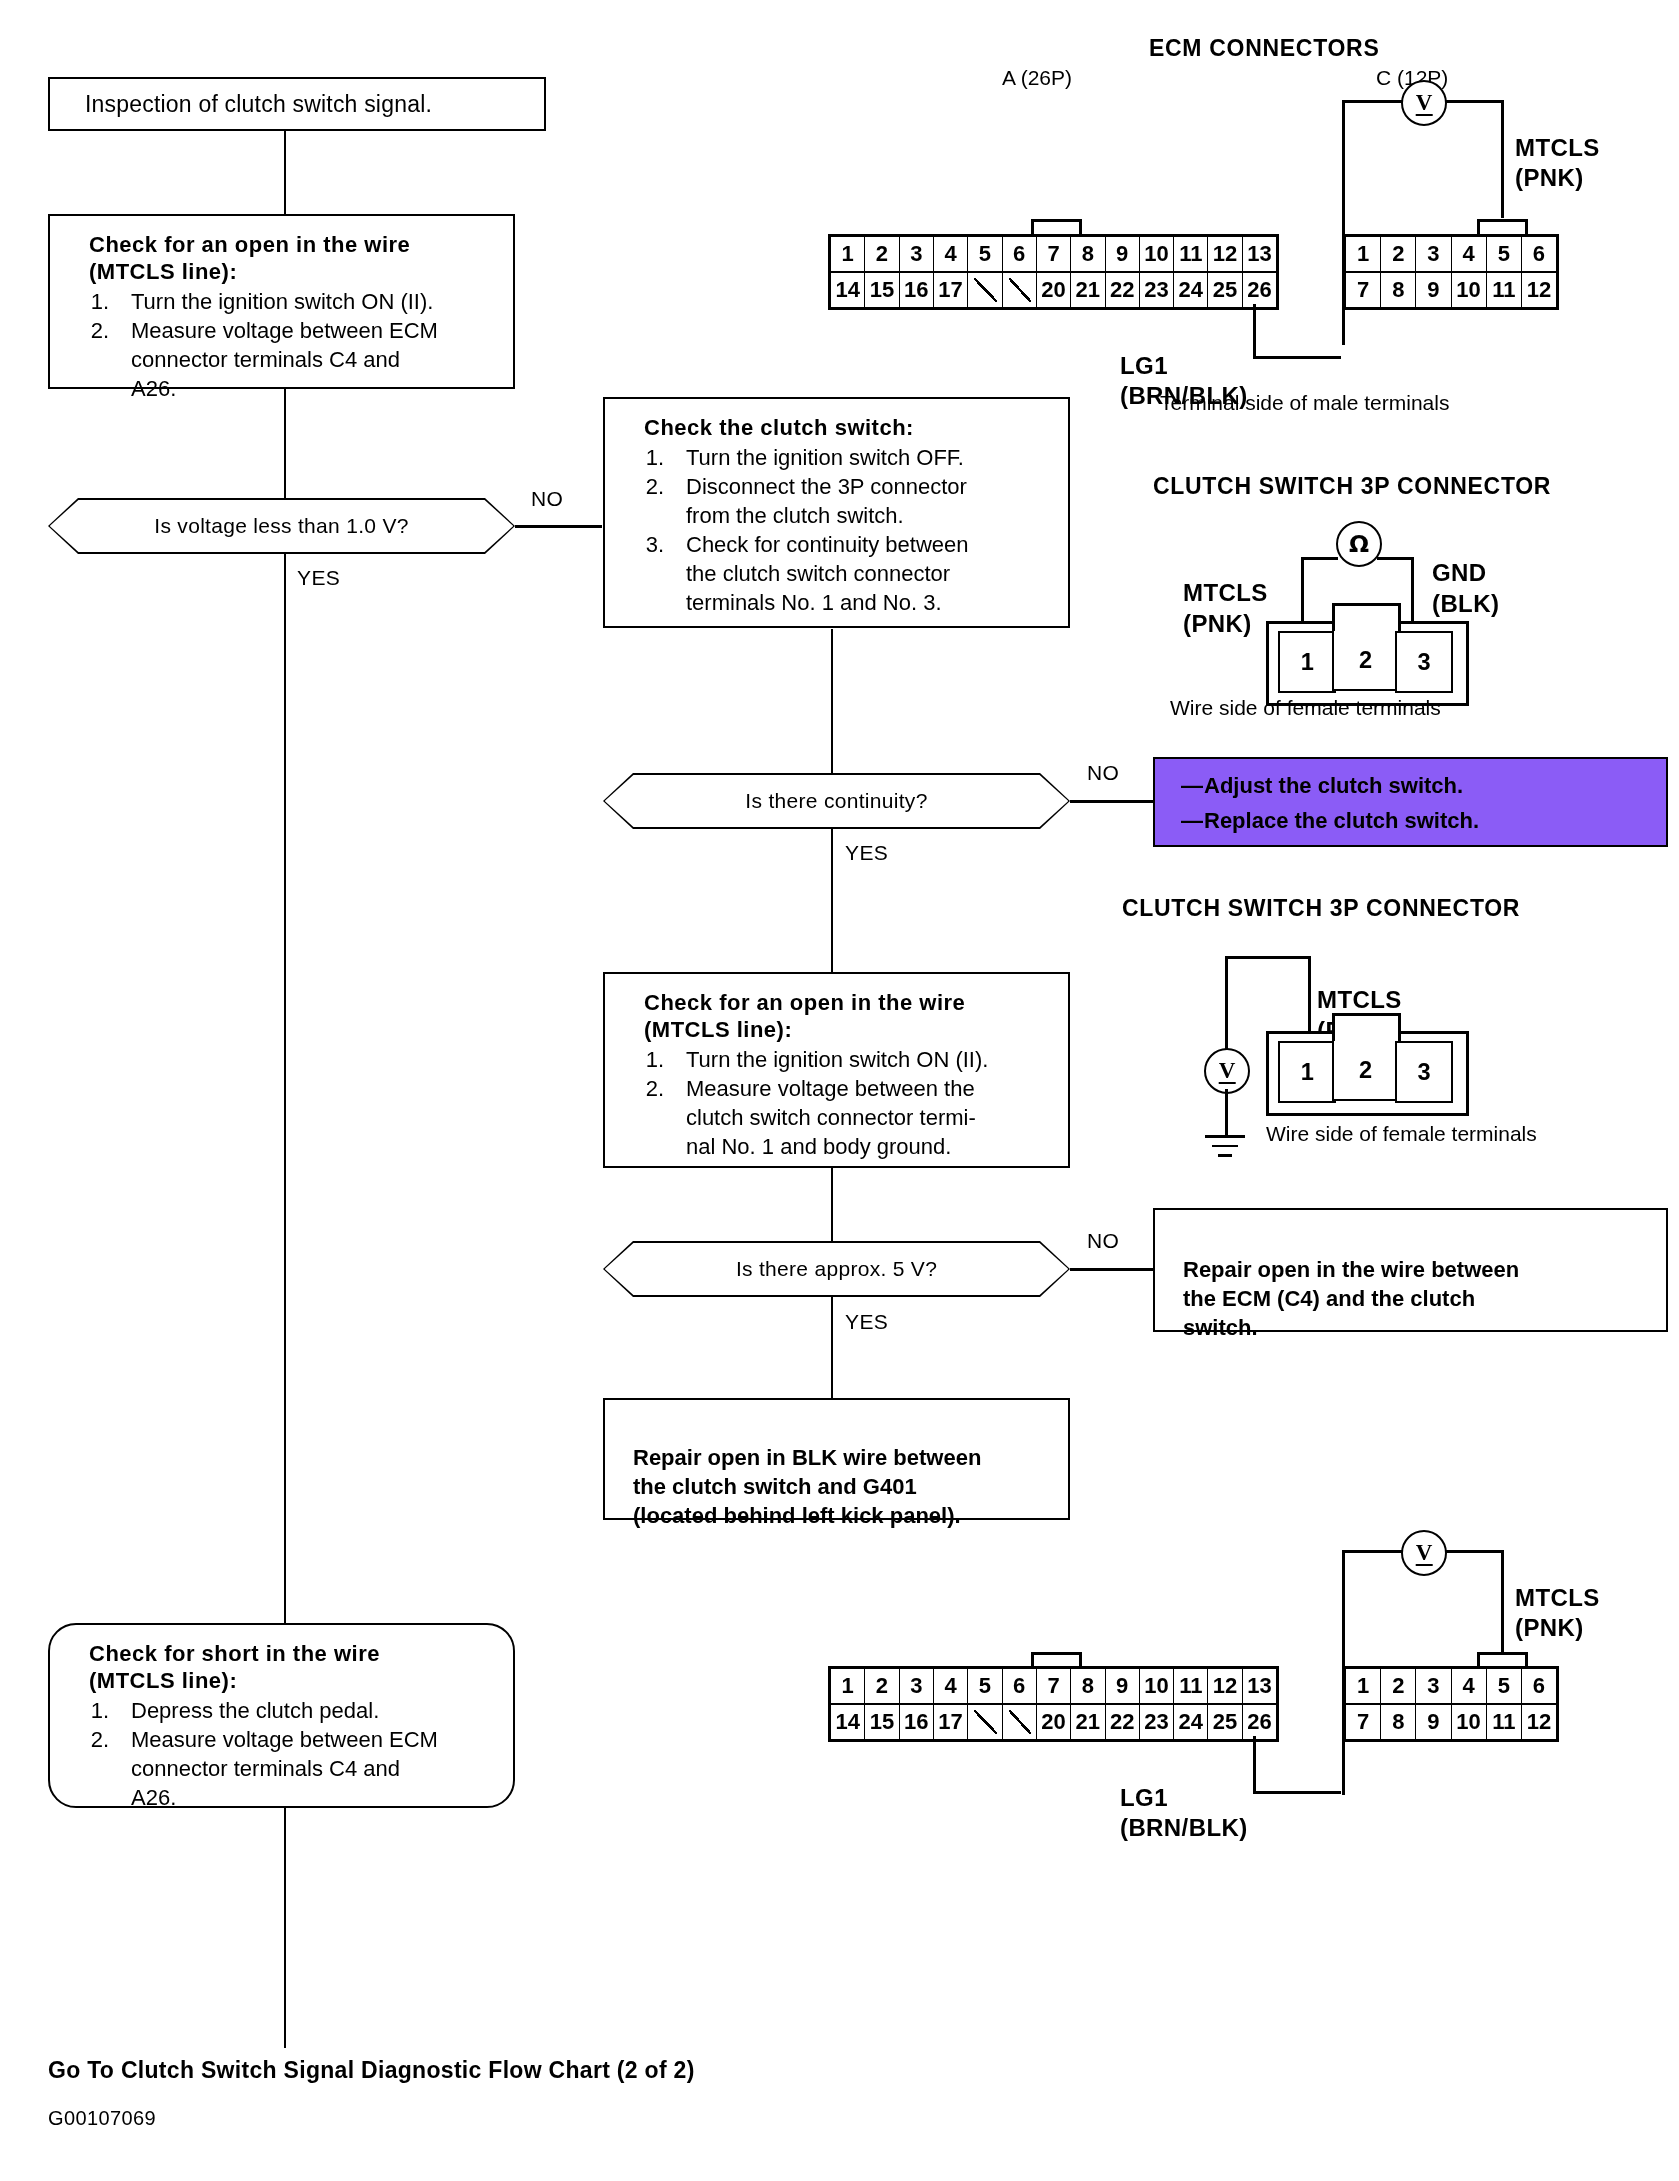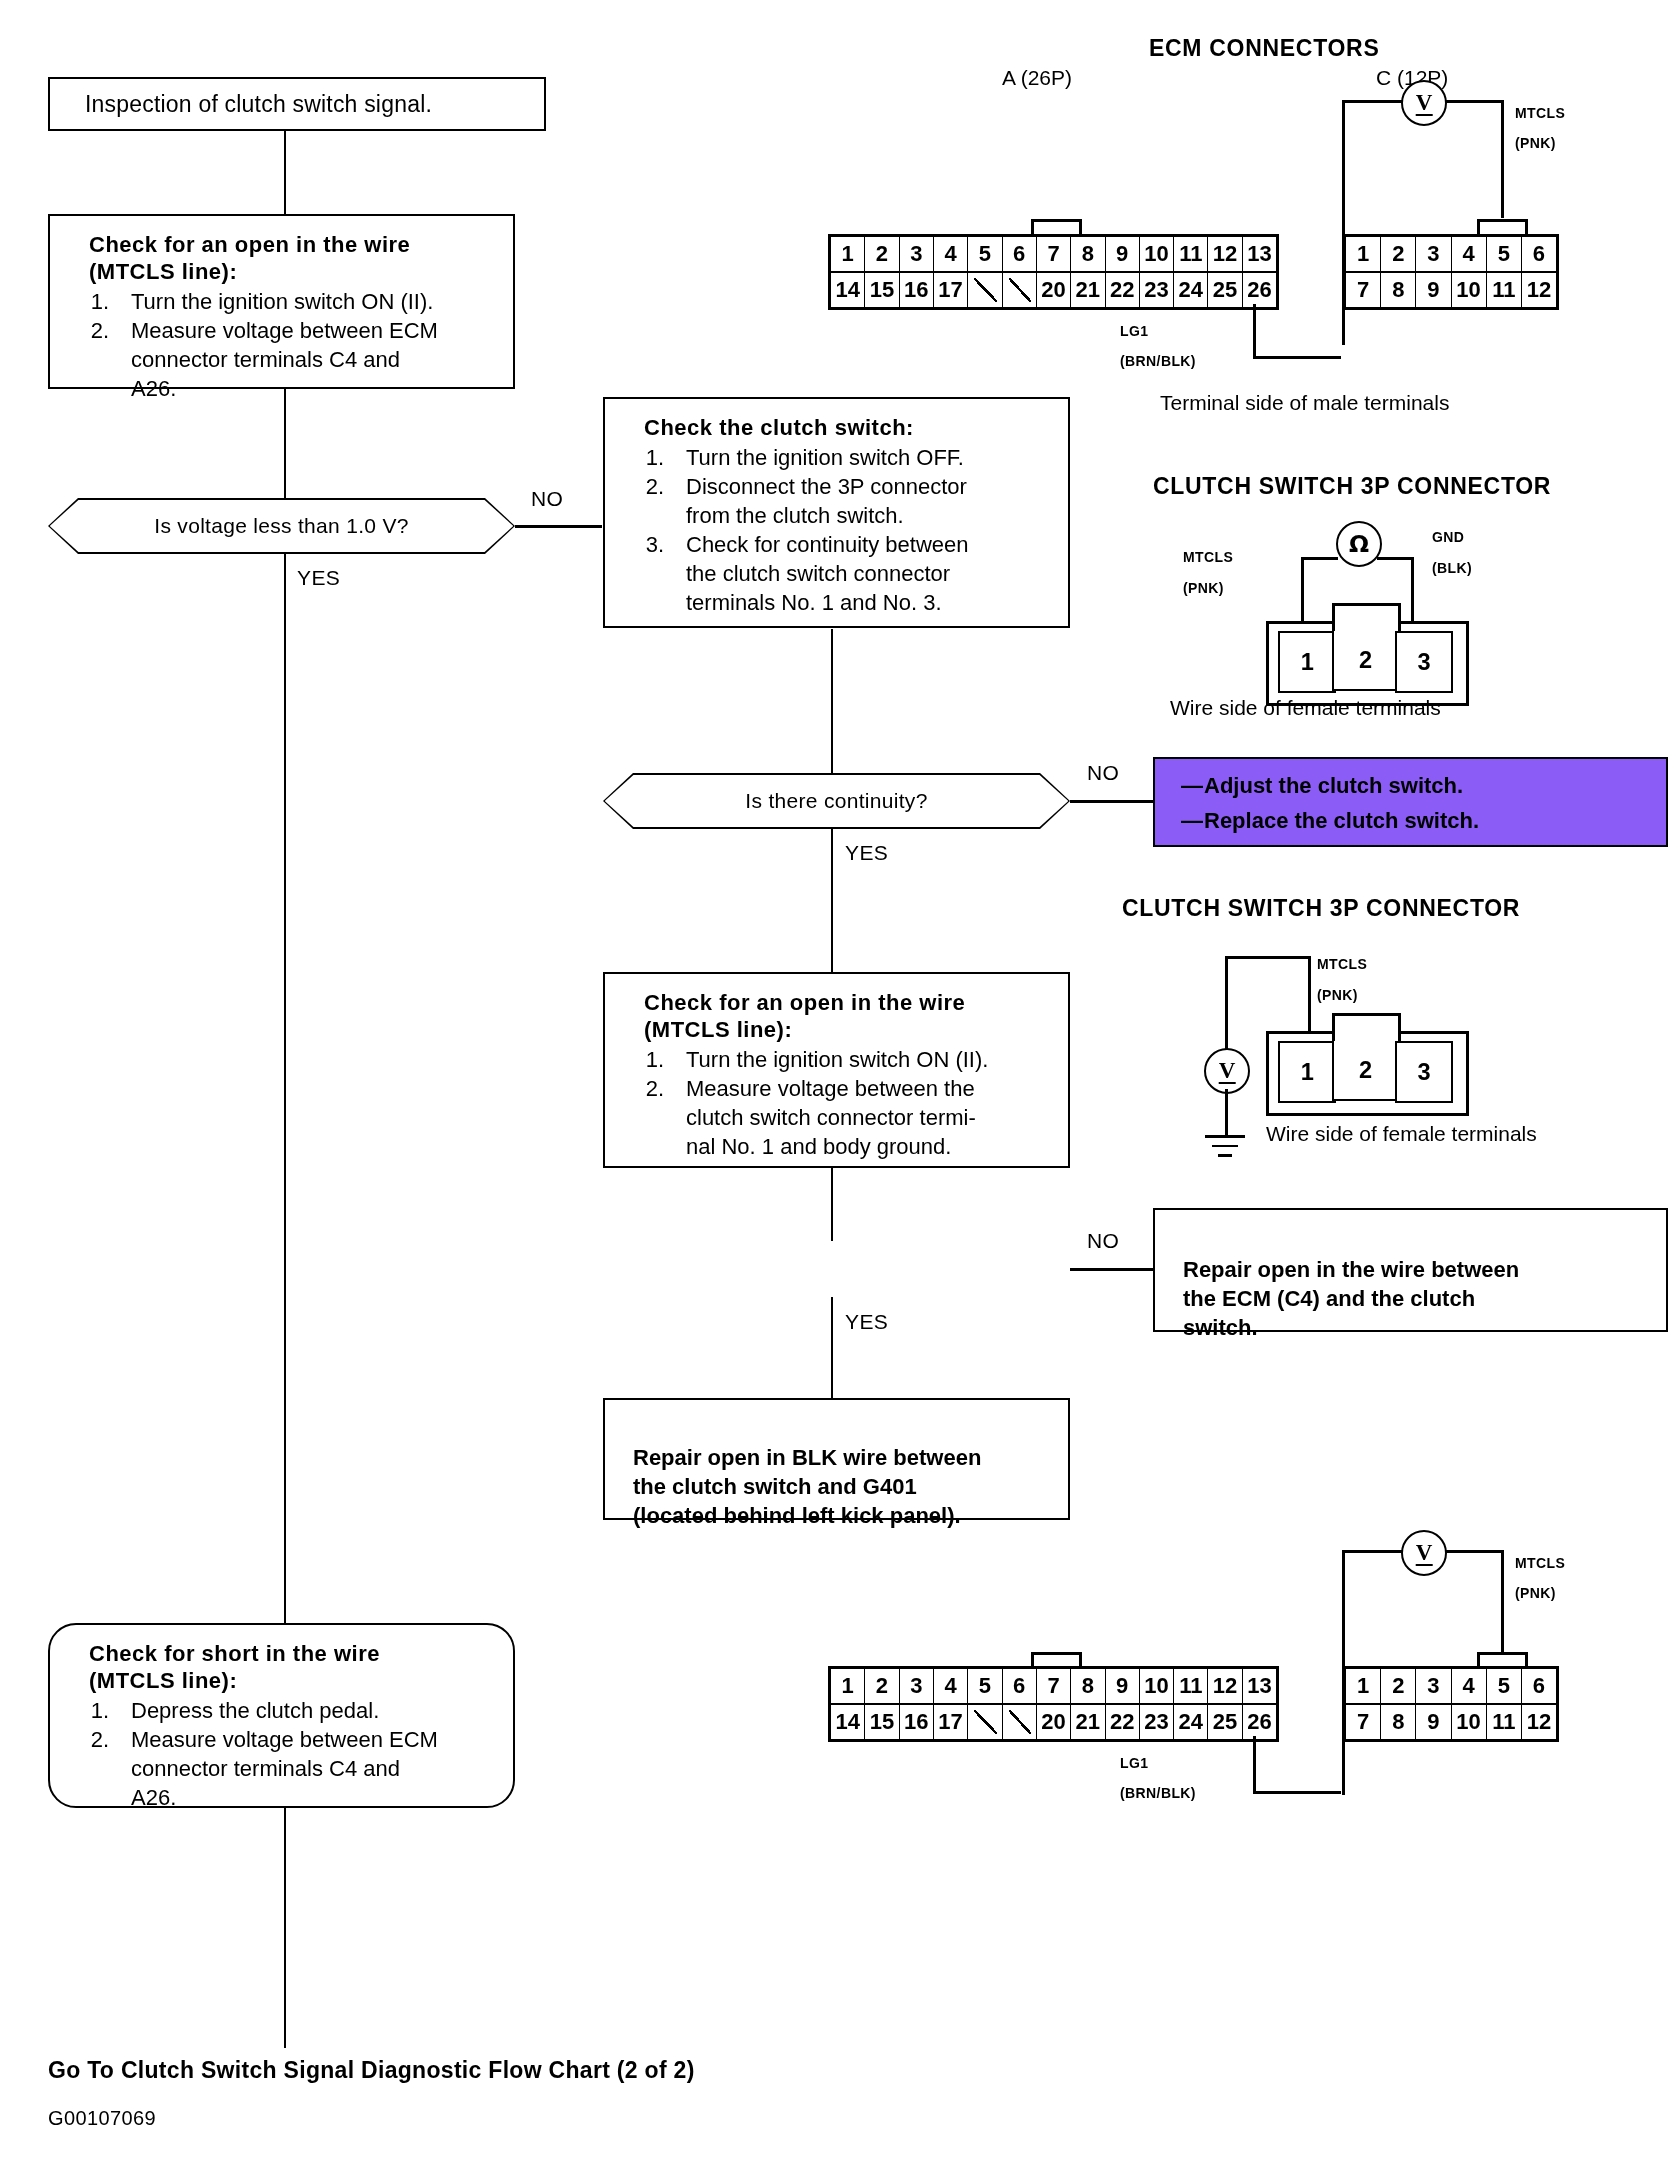--- a/index.html
+++ b/index.html
@@ -84,21 +84,21 @@
     display:flex;align-items:center;justify-content:center;text-align:center;
   }
   .dec .txt{font-size:21px;letter-spacing:0.3px;}
 
   
   .vline{background:#000;width:1.7px;}
   .vline3{background:#000;width:2.6px;}
   .hline3{background:#000;height:2.6px;}
 
   .lbl{font-size:21px;letter-spacing:0.4px;white-space:nowrap;}
-  .lbl-b{font-size:14px;font-weight:bold;letter-spacing:0.4px;white-space:nowrap;}
+  .lbl-b{font-size:24px;font-weight:bold;letter-spacing:0.4px;white-space:nowrap;margin-top:35px;}
   .cap{font-size:21px;white-space:nowrap;}
   .hdr{font-size:23px;font-weight:bold;letter-spacing:0.7px;white-space:nowrap;}
 
   
   .conn{
     position:absolute;
     border:3.5px solid #000;
     background:#fff;
     display:flex;flex-direction:column;
   }
@@ -250,20 +250,26 @@
     <ol>
       <li><span class="num">1.</span><span>Turn the ignition switch ON (II).</span></li>
       <li><span class="num">2.</span><span>Measure voltage between the
 clutch switch connector termi-
 nal No. 1 and body ground.</span></li>
     </ol>
   </div>
 
   <div class="abs vline" style="left:831px;top:1168px;height:73px;"></div>
 
+  <div class="dec" style="left:603px;top:1241px;width:467px;">
+    <div class="shape"></div>
+    <div class="inner">
+      <span class="txt">Is there approx. 5 V?</span>
+    </div>
+  </div>
   <div class="abs hline3" style="left:1070px;top:1268px;width:83px;"></div>
   <div class="abs lbl" style="left:1087px;top:1229px;">NO</div>
   <div class="abs lbl" style="left:845px;top:1310px;">YES</div>
   <div class="abs vline" style="left:831px;top:1297px;height:101px;"></div>
 
   <div class="abs plainbox" style="left:1153px;top:1208px;width:515px;height:124px;padding:15.7px 0 0 28px;">
     <span>Repair open in the wire between
 the ECM (C4) and the clutch
 switch.</span>
   </div>

